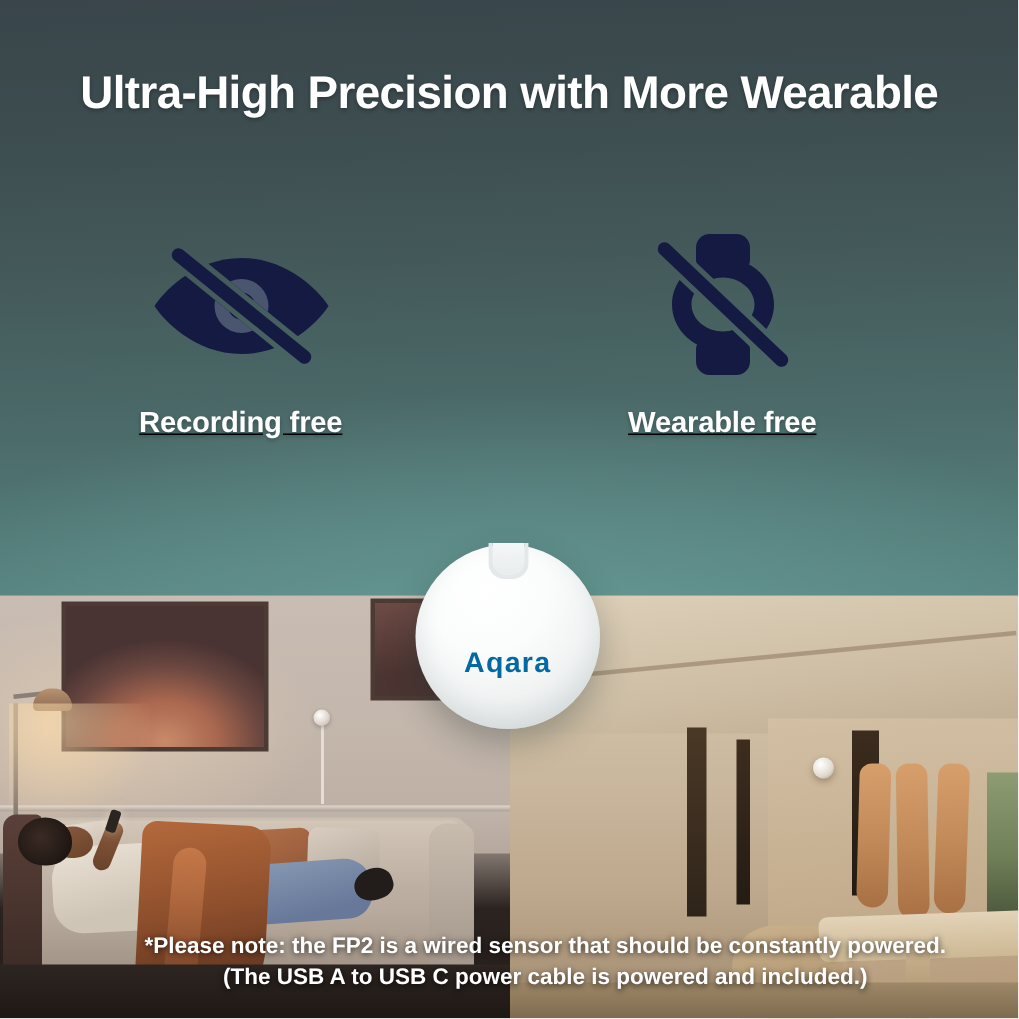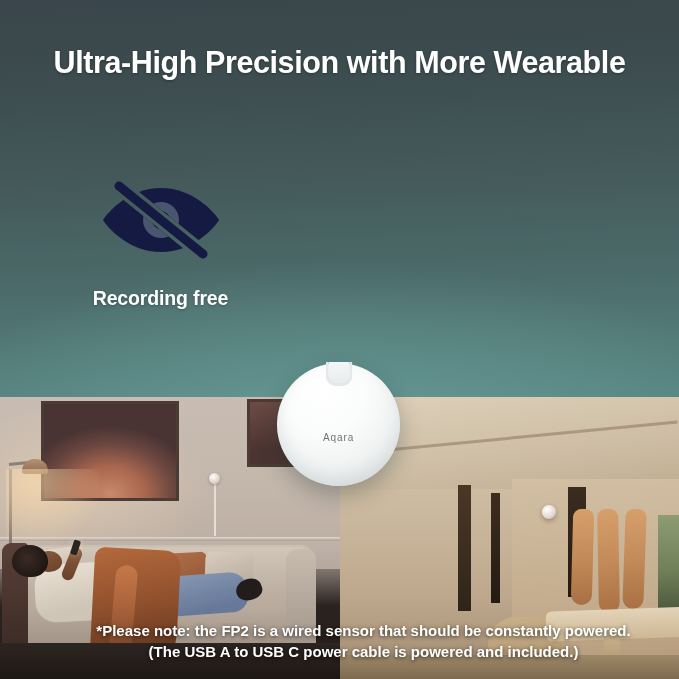--- a/index.html
+++ b/index.html
@@ -44,23 +44,24 @@
     letter-spacing: -0.4px;
     line-height: 1.1;
     text-shadow: 0 1px 3px rgba(0,0,0,0.30);
     white-space: nowrap;
   }
 
   
   .features {
     position: absolute;
     left: 0;
-    top: 166px;
+    top: 150px;
     width: 642px;
     display: flex;
+    text-decoration: underline;
   }
   .feature {
     width: 50%;
     display: flex;
     flex-direction: column;
     align-items: center;
   }
   .feature-icon {
     height: 104px;
     display: flex;
@@ -347,23 +348,23 @@
       radial-gradient(circle at 38% 24%, #ffffff 0%, #fbfcfc 34%, #f1f3f3 62%, #e2e6e7 86%, #ccd3d4 100%);
     box-shadow:
       0 9px 22px rgba(25,45,45,0.30),
       inset 0 -8px 16px rgba(150,165,168,0.22);
   }
   .device-brand {
     position: absolute;
     left: 0; top: 56%;
     width: 100%;
     text-align: center;
-    color: #737373;
-    font-size: 10px;
-    font-weight: 400;
+    color: #0369a1;
+    font-size: 19px;
+    font-weight: 700;
     letter-spacing: 0.9px;
   }
 
   
   .footnote {
     position: absolute;
     left: 0;
     top: 620px;
     width: 679px;
     text-align: center;
@@ -403,20 +404,40 @@
             <g mask="url(#eyeMask)">
               <circle cx="60" cy="52" r="18" fill="#4a5570"></circle>
               <circle cx="60" cy="52" r="9" fill="#151a42"></circle>
             </g>
             <line x1="18" y1="18" x2="102" y2="86" stroke="#151a42" stroke-width="9" stroke-linecap="round"></line>
           </svg>
         </div>
         <div class="feature-label">Recording free</div>
       </div>
 
+      <div class="feature">
+        <div class="feature-icon">
+          <svg width="104" height="100" viewBox="0 0 104 100" aria-hidden="true">
+            <defs>
+              <mask id="watchMask">
+                <rect x="0" y="0" width="104" height="100" fill="#fff"></rect>
+                <line x1="13" y1="14" x2="91" y2="88" stroke="#000" stroke-width="16" stroke-linecap="round"></line>
+              </mask>
+            </defs>
+            <g mask="url(#watchMask)" fill="#151a42">
+              <rect x="34" y="4" width="36" height="26" rx="9"></rect>
+              <rect x="34" y="72" width="36" height="26" rx="9"></rect>
+              <path d="M52 20 C 71 20 86 34 86 51 C 86 68 71 82 52 82 C 33 82 18 68 18 51 C 18 34 33 20 52 20 Z
+                       M52 33 C 41 33 31 41 31 51 C 31 61 41 69 52 69 C 63 69 73 61 73 51 C 73 41 63 33 52 33 Z"></path>
+            </g>
+            <line x1="13" y1="14" x2="91" y2="88" stroke="#151a42" stroke-width="9" stroke-linecap="round"></line>
+          </svg>
+        </div>
+        <div class="feature-label">Wearable free</div>
+      </div>
 
     </div>
   </div>
 
   <div class="photo-band">
 
     <div class="photo photo-left">
       <div class="room-l"></div>
       <div class="wall-l"></div>
       <div class="art-big"></div>

